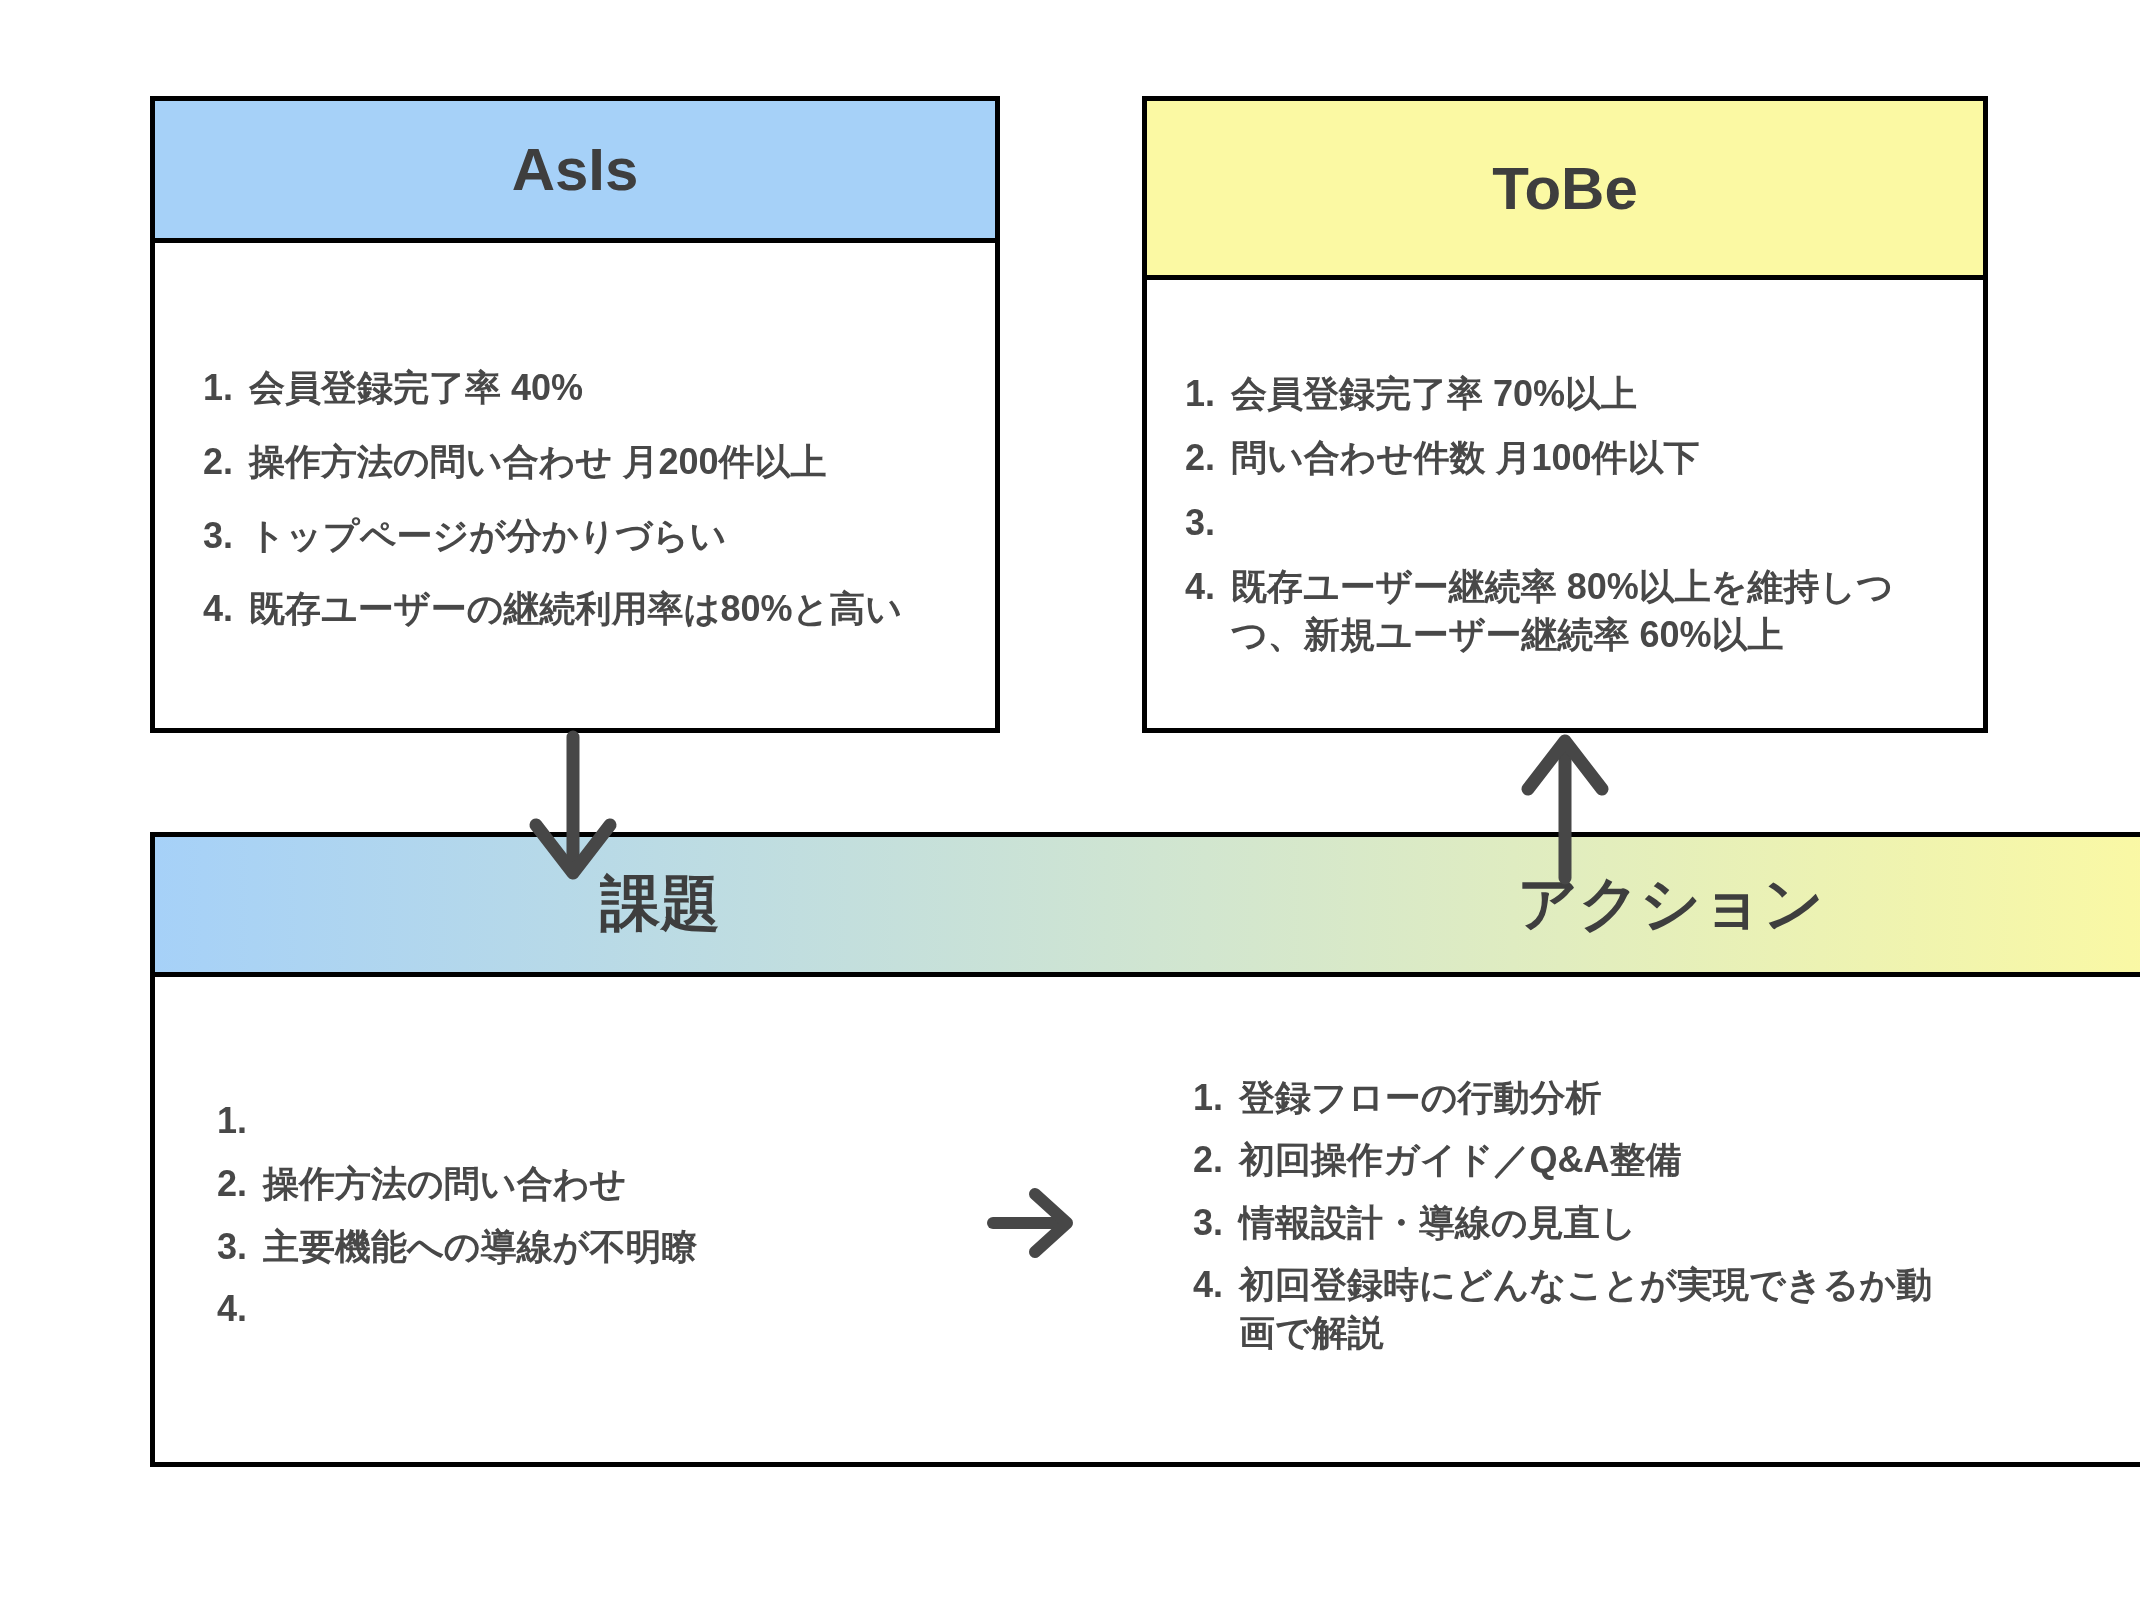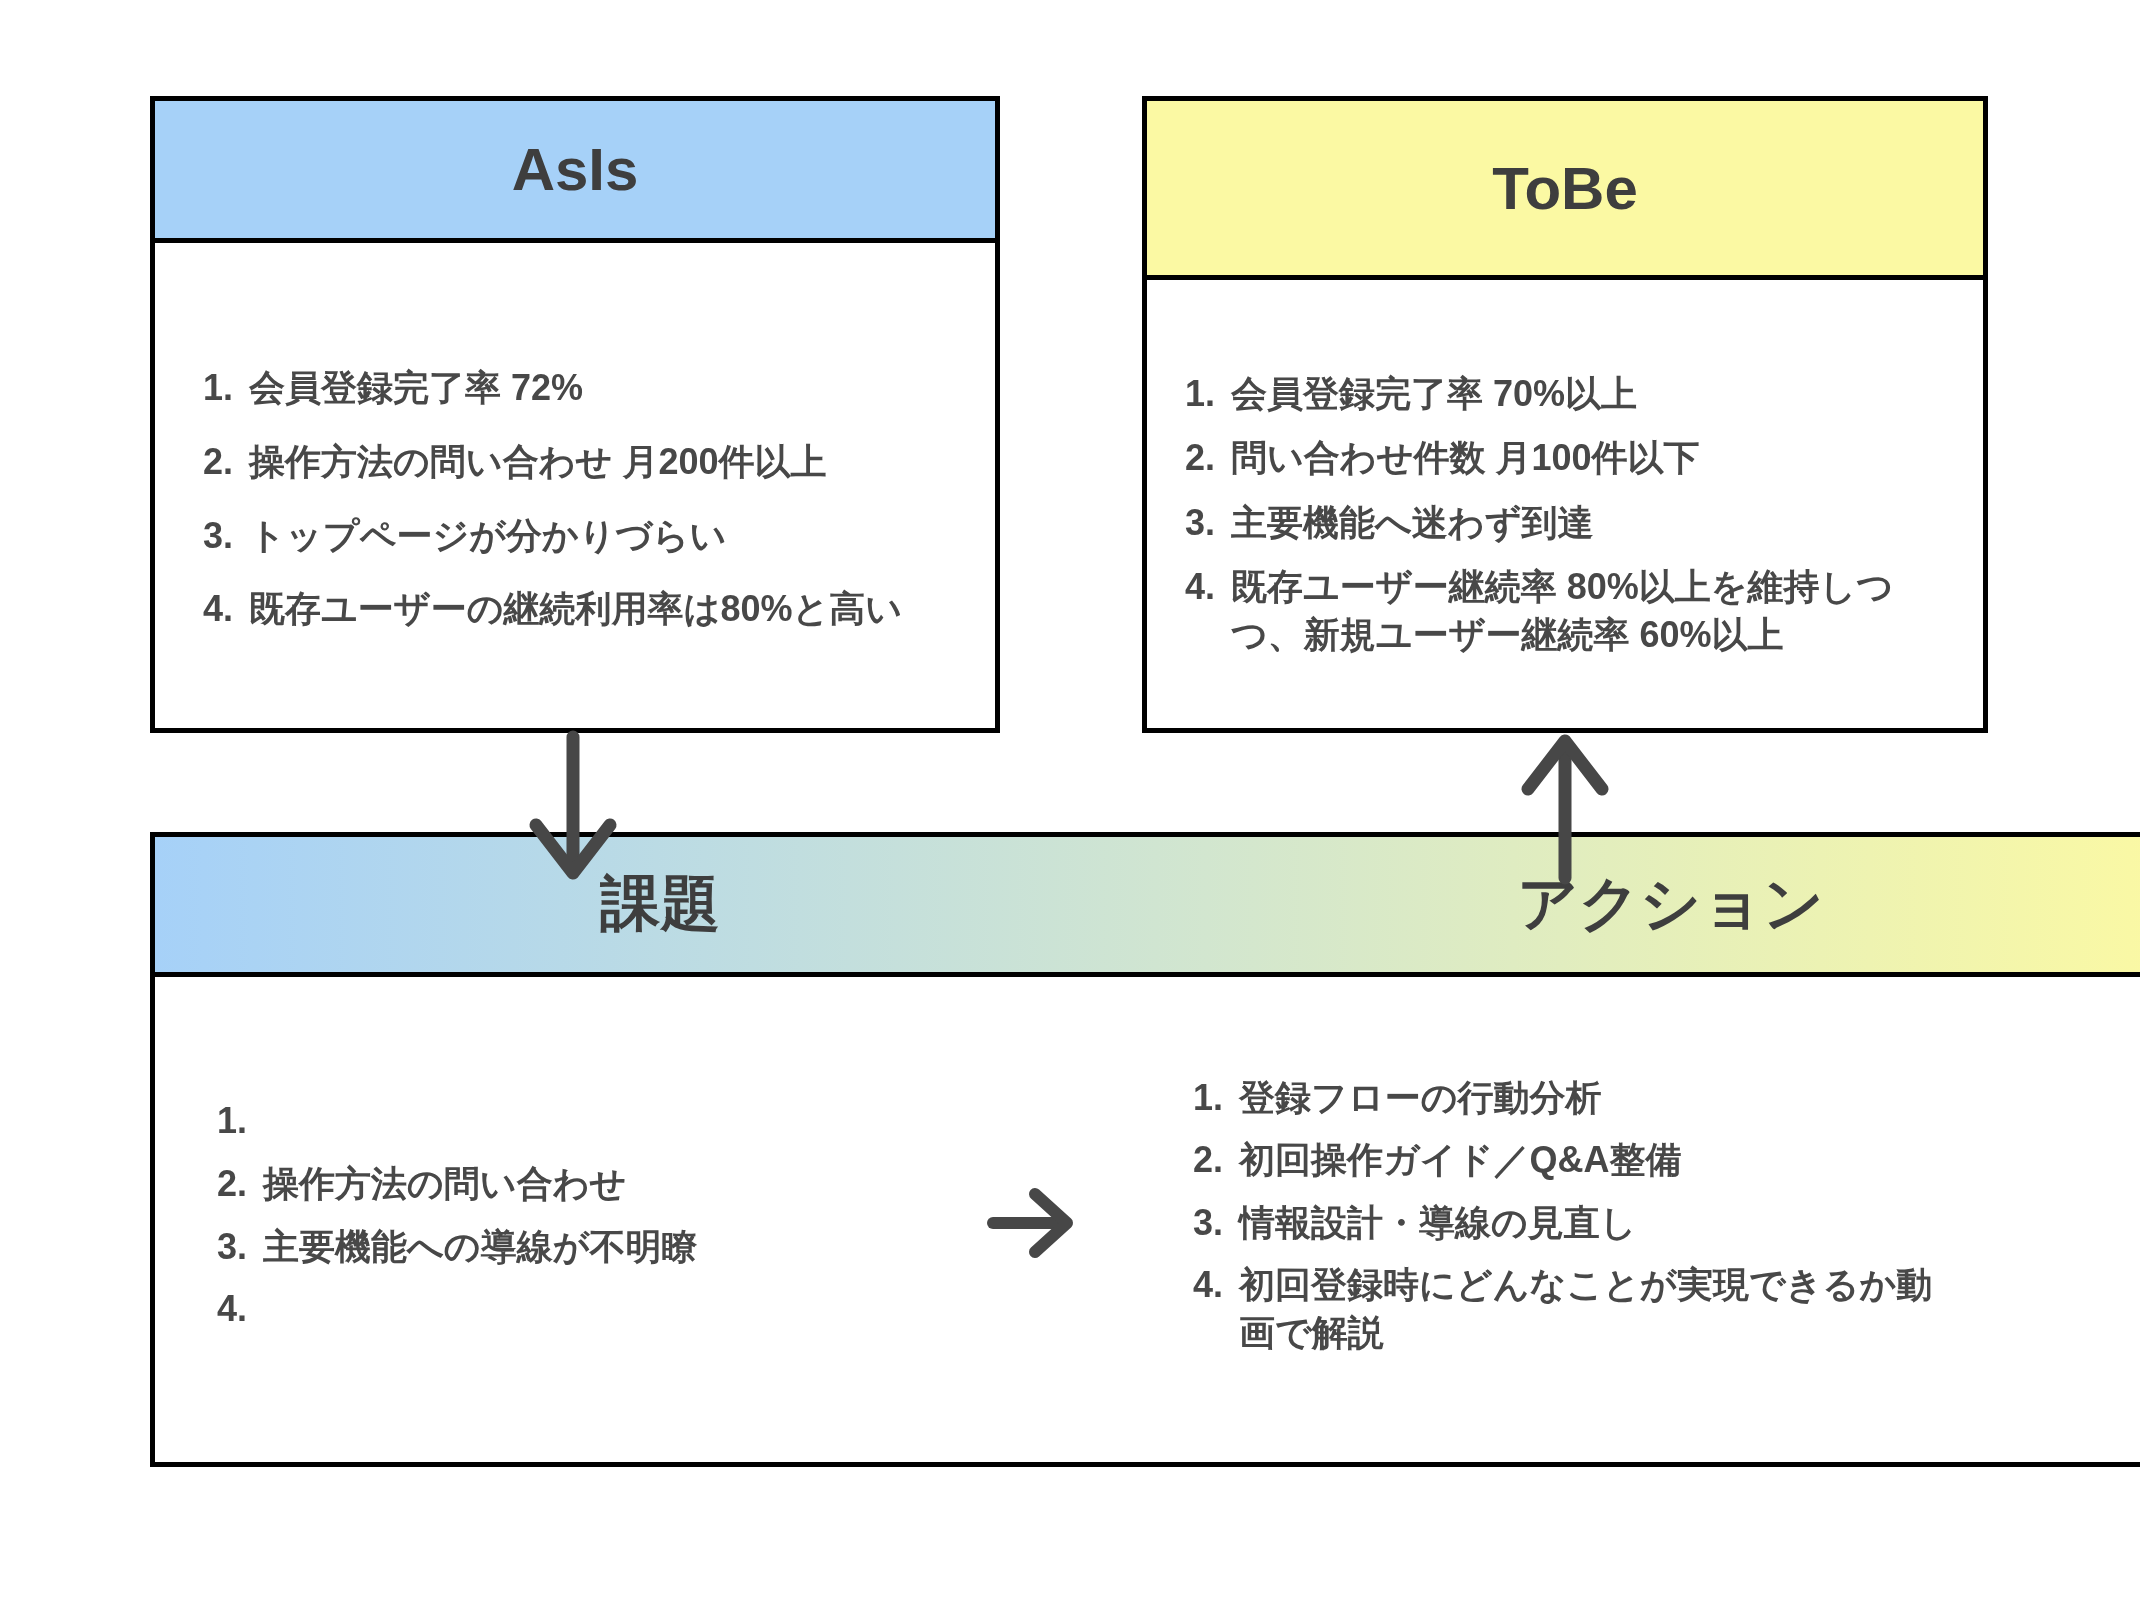--- a/index.html
+++ b/index.html
@@ -54,21 +54,21 @@
 <div class="canvas">
 
   <div class="box" id="asis-box">
     <div class="hdr">
       <span class="hdr-title">AsIs</span>
     </div>
     <div class="content">
       <ul class="items">
         <li>
             <span class="num">1.</span>
-            <span class="txt">会員登録完了率 72%</span>
+            <span class="txt">会員登録完了率 40%</span>
           </li>
         <li>
             <span class="num">2.</span>
             <span class="txt">操作方法の問い合わせ 月200件以上</span>
           </li>
         <li>
             <span class="num">3.</span>
             <span class="txt">トップページが分かりづらい</span>
           </li>
         <li>
@@ -88,21 +88,20 @@
         <li>
             <span class="num">1.</span>
             <span class="txt">会員登録完了率 70%以上</span>
           </li>
         <li>
             <span class="num">2.</span>
             <span class="txt">問い合わせ件数 月100件以下</span>
           </li>
         <li>
             <span class="num">3.</span>
-            <span class="txt">主要機能へ迷わず到達</span>
           </li>
         <li>
             <span class="num">4.</span>
             <span class="txt">既存ユーザー継続率 80%以上を維持しつ
 つ、新規ユーザー継続率 60%以上</span>
           </li>
       </ul>
     </div>
   </div>
 

